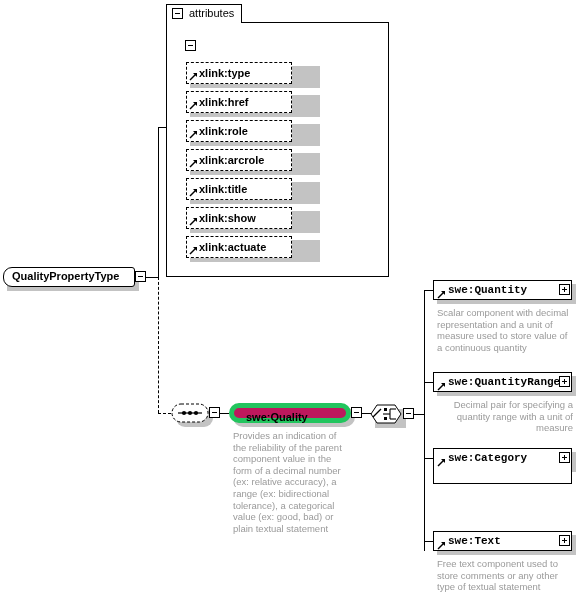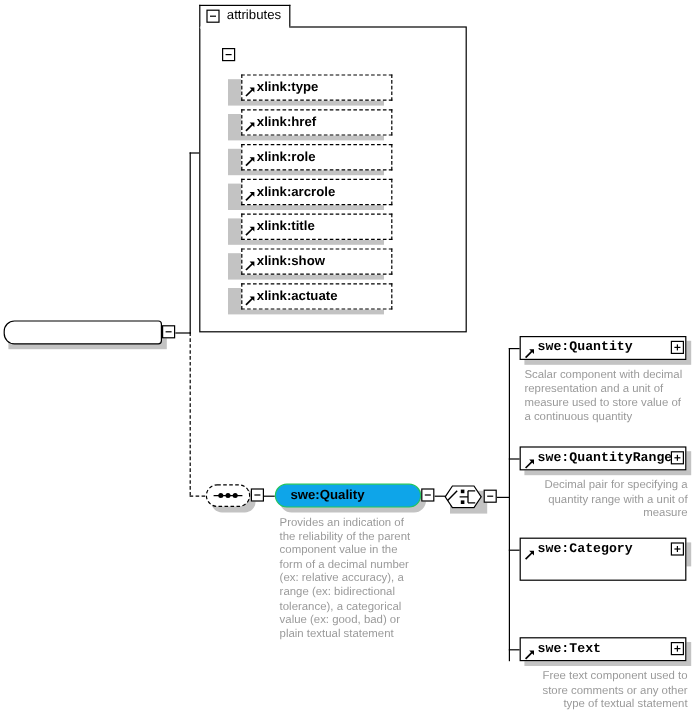--- a/index.html
+++ b/index.html
@@ -47,21 +47,21 @@
   .pmbox{
     position:absolute;width:11px;height:11px;border:1px solid #000;
     background:#fff;box-sizing:border-box;z-index:6;
   }
   .pmbox i{position:absolute;background:#000;}
   .pmbox i.h{left:2px;top:4px;width:5px;height:1px;}
   .pmbox i.v{left:4px;top:2px;width:1px;height:5px;}
 
   
   .attr-box{
-    position:absolute;left:201px;width:126px;height:22px;
+    position:absolute;left:186px;width:106px;height:22px;
     border:1px dashed #000;box-sizing:border-box;background:#fff;z-index:2;
   }
   .attr-shadow{
     position:absolute;left:190px;width:130px;height:22px;background:#c3c3c3;z-index:1;
   }
   .attr-label{
     position:absolute;left:12px;top:4px;font-size:11px;font-weight:bold;color:#000;
     white-space:nowrap;line-height:13px;
   }
   .arrow-ic{position:absolute;left:2px;top:9px;width:9px;height:9px;}
@@ -75,21 +75,21 @@
     border-radius:9px 3px 3px 9px;
   }
   #type-box .tlabel{
     position:absolute;left:9px;top:3px;font-size:11px;font-weight:bold;color:#000;
     white-space:nowrap;line-height:13px;
   }
 
   
   .elem-round-shadow{position:absolute;background:#c3c3c3;z-index:1;}
   .elem-round{
-    position:absolute;background:#0ea5e9;border:1px solid #22c55e;box-sizing:border-box;
+    position:absolute;background:#be185d;border:5px solid #22c55e;box-sizing:border-box;
     border-radius:10px;z-index:2;padding-left:28px;
   }
   .elem-round .elabel{
     position:absolute;left:12px;top:3px;font-size:11px;font-weight:bold;color:#000;
     white-space:nowrap;line-height:13px;
   }
 
   
   .elem-sq-shadow{position:absolute;background:#c3c3c3;z-index:1;}
   .elem-sq{
@@ -204,20 +204,21 @@
     <svg class="arrow-ic" viewBox="0 0 9 9">
       <path d="M1 8 L7 2" stroke="#000" stroke-width="1.4" fill="none"></path>
       <path d="M8 1 L8 5 L4 1 Z" fill="#000"></path>
     </svg>
     <span class="attr-label">xlink:actuate</span>
   </div>
 
   <div class="abs" id="type-box-shadow"></div>
   <div class="abs" id="type-box">
     <div class="shape"></div>
+    <div class="tlabel">QualityPropertyType</div>
   </div>
   <div class="pmbox" style="left:135px;top:271px;">
     <i class="h"></i>
   </div>
 
   <div class="comp-shadow" style="left:176px;top:408px;width:37px;height:19px;border-radius:9px;"></div>
   <svg class="comp" style="left:171px;top:403px;width:38px;height:20px;" viewBox="0 0 38 20">
     <rect x="1" y="1" width="36" height="18" rx="9" ry="9" fill="#ffffff" stroke="#000000" stroke-width="1" stroke-dasharray="3,2"></rect>
     <line x1="7" y1="10" x2="31" y2="10" stroke="#000" stroke-width="1.2"></line>
     <circle cx="13" cy="10" r="2.1" fill="#000"></circle>
@@ -308,15 +309,15 @@
     <svg class="arrow-ic" style="left:3px;top:9px;" viewBox="0 0 9 9">
       <path d="M1 8 L7 2" stroke="#000" stroke-width="1.4" fill="none"></path>
       <path d="M8 1 L8 5 L4 1 Z" fill="#000"></path>
     </svg>
     <span class="elabel">swe:Text</span>
   </div>
   <div class="pmbox" style="left:559px;top:535px;">
     <i class="h"></i>
       <i class="v"></i>
   </div>
-  <div class="doc" style="left:437px;top:558px;width:136px;text-align:right;">Free text component used to store comments or any other type of textual statement</div>
+  <div class="doc" style="left:437px;top:558px;width:136px;">Free text component used to store comments or any other type of textual statement</div>
 
 </div>
 
 </body></html>

